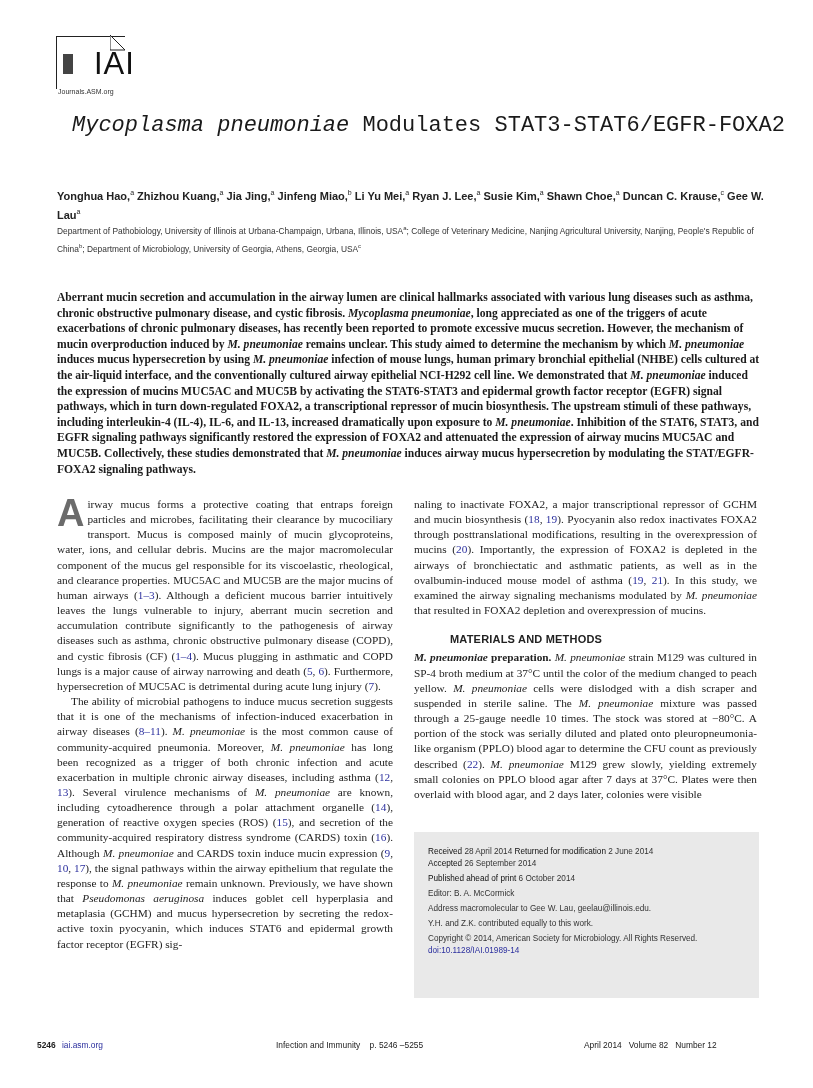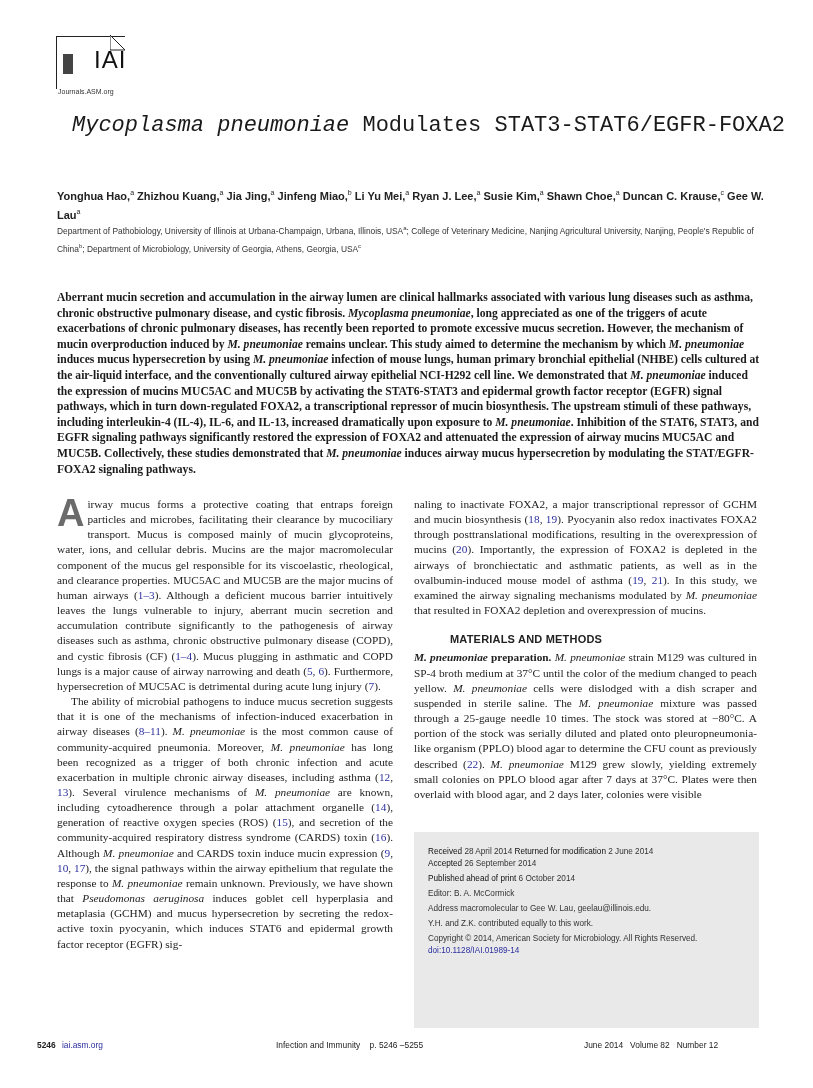--- a/index.html
+++ b/index.html
@@ -1,20 +1,20 @@
 <!DOCTYPE html>
 <html><head>
 <meta charset="utf-8">
 <style>
   html, body { margin: 0; padding: 0; background: #ffffff; }
   body { width: 813px; height: 1088px; position: relative; overflow: hidden; font-family: "Liberation Serif", serif; color: #1a1a1a; }
   .logo { position: absolute; left: 56px; top: 36px; width: 70px; height: 58px; }
   .logo-box { position: absolute; left: 0; top: 0; width: 68px; height: 52px; border-left: 1px solid #222; border-top: 1px solid #222; }
   .logo-icon { position: absolute; left: 7px; top: 18px; width: 10px; height: 20px; background: #444; }
-  .logo-text { position: absolute; left: 38px; top: 12px; font-family: "Liberation Sans", sans-serif; font-size: 24px; letter-spacing: 1px; color: #111; line-height: 1; }
+  .logo-text { position: absolute; left: 38px; top: 12px; font-family: "Liberation Sans", sans-serif; font-size: 31px; letter-spacing: 1px; color: #111; line-height: 1; }
   .logo-url { position: absolute; left: 2px; top: 52px; font-family: "Liberation Sans", sans-serif; font-size: 7px; color: #333; white-space: nowrap; }
 
   .title { position: absolute; left: 57px; top: 113px; width: 720px; font-family: Liberation Mono, monospace; font-size: 22px; line-height: 26px; color: #1a1a1a; margin-left: 15px; }
   .title i { font-style: italic; }
 
   .authors { position: absolute; left: 57px; top: 185px; width: 720px; font-family: "Liberation Sans", sans-serif; font-weight: bold; font-size: 11px; line-height: 16px; color: #222; }
   .authors sup { font-size: 7px; font-weight: normal; }
   .affil { position: absolute; left: 57px; top: 221px; width: 720px; font-family: "Liberation Sans", sans-serif; font-size: 8.4px; line-height: 15px; color: #333; }
   .affil sup { font-size: 6px; }
 
@@ -22,21 +22,21 @@
 
   .col { position: absolute; font-family: "Liberation Serif", serif; font-size: 11.3px; line-height: 15.15px; color: #222; text-align: justify; }
   .col-left { left: 57px; top: 497px; width: 336px; }
   .col-right { left: 414px; top: 497px; width: 343px; }
   .col p { margin: 0; }
   .indent { text-indent: 14px; }
   .ref { color: #2b2f9e; }
   .dropcap { float: left; font-family: "Liberation Sans", sans-serif; font-weight: bold; font-size: 38px; line-height: 30px; color: #6b6b6b; margin: 1px 3px 0 0; }
   .section-head { font-family: "Liberation Sans", sans-serif; font-weight: bold; font-size: 11px; margin-top: 14px !important; margin-bottom: 3px !important; letter-spacing: 0.2px; padding-left: 36px; }
 
-  .infobox { position: absolute; left: 414px; top: 832px; width: 345px; height: 196px; background: #e9e9e9; padding: 0; }
+  .infobox { position: absolute; left: 414px; top: 832px; width: 345px; height: 166px; background: #e9e9e9; padding: 0; }
   .infobox-inner { position: absolute; left: 14px; top: 14px; width: 320px; font-family: "Liberation Sans", sans-serif; font-size: 8.2px; color: #333; }
   .info-line { line-height: 11px; margin-bottom: 4px; }
   .info-line.tight { margin-bottom: 1px; }
   .info-label { color: #111; }
   .info-link { color: #2b2f9e; }
 
   .footer { position: absolute; top: 1040px; left: 0; width: 813px; font-family: "Liberation Sans", sans-serif; font-size: 8.4px; color: #222; }
   .footer-page { position: absolute; left: 37px; font-weight: bold; }
   .footer-site { position: absolute; left: 62px; color: #2b2f9e; }
   .footer-journal { position: absolute; left: 276px; }
@@ -95,14 +95,14 @@
     <div class="info-line">Y.H. and Z.K. contributed equally to this work.</div>
     <div class="info-line tight">Copyright © 2014, American Society for Microbiology. All Rights Reserved.</div>
     <div class="info-line info-link">doi:10.1128/IAI.01989-14</div>
   </div>
 </div>
 
 <div class="footer">
   <span class="footer-page">5246</span>
   <span class="footer-site">iai.asm.org</span>
   <span class="footer-journal" style="white-space:pre">Infection and Immunity    p. 5246 –5255</span>
-  <span class="footer-issue" style="white-space:pre">June 2014   Volume 82   Number 12</span>
+  <span class="footer-issue" style="white-space:pre">April 2014   Volume 82   Number 12</span>
 </div>
 
 </body></html>

